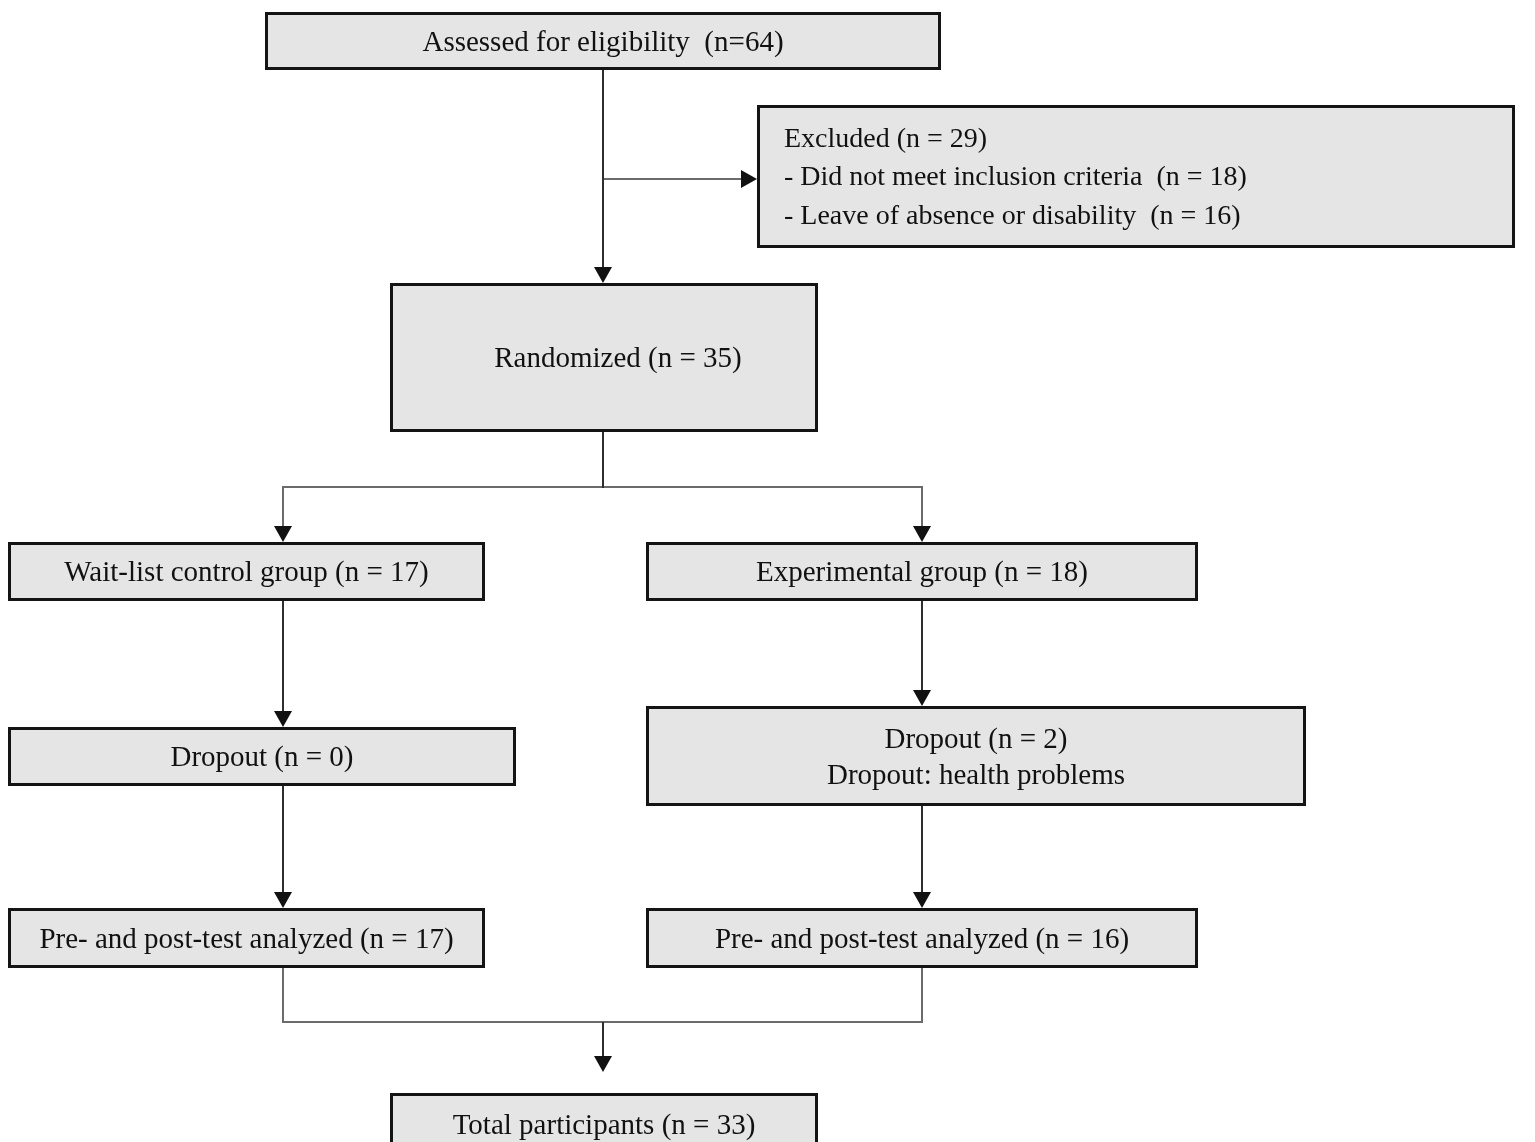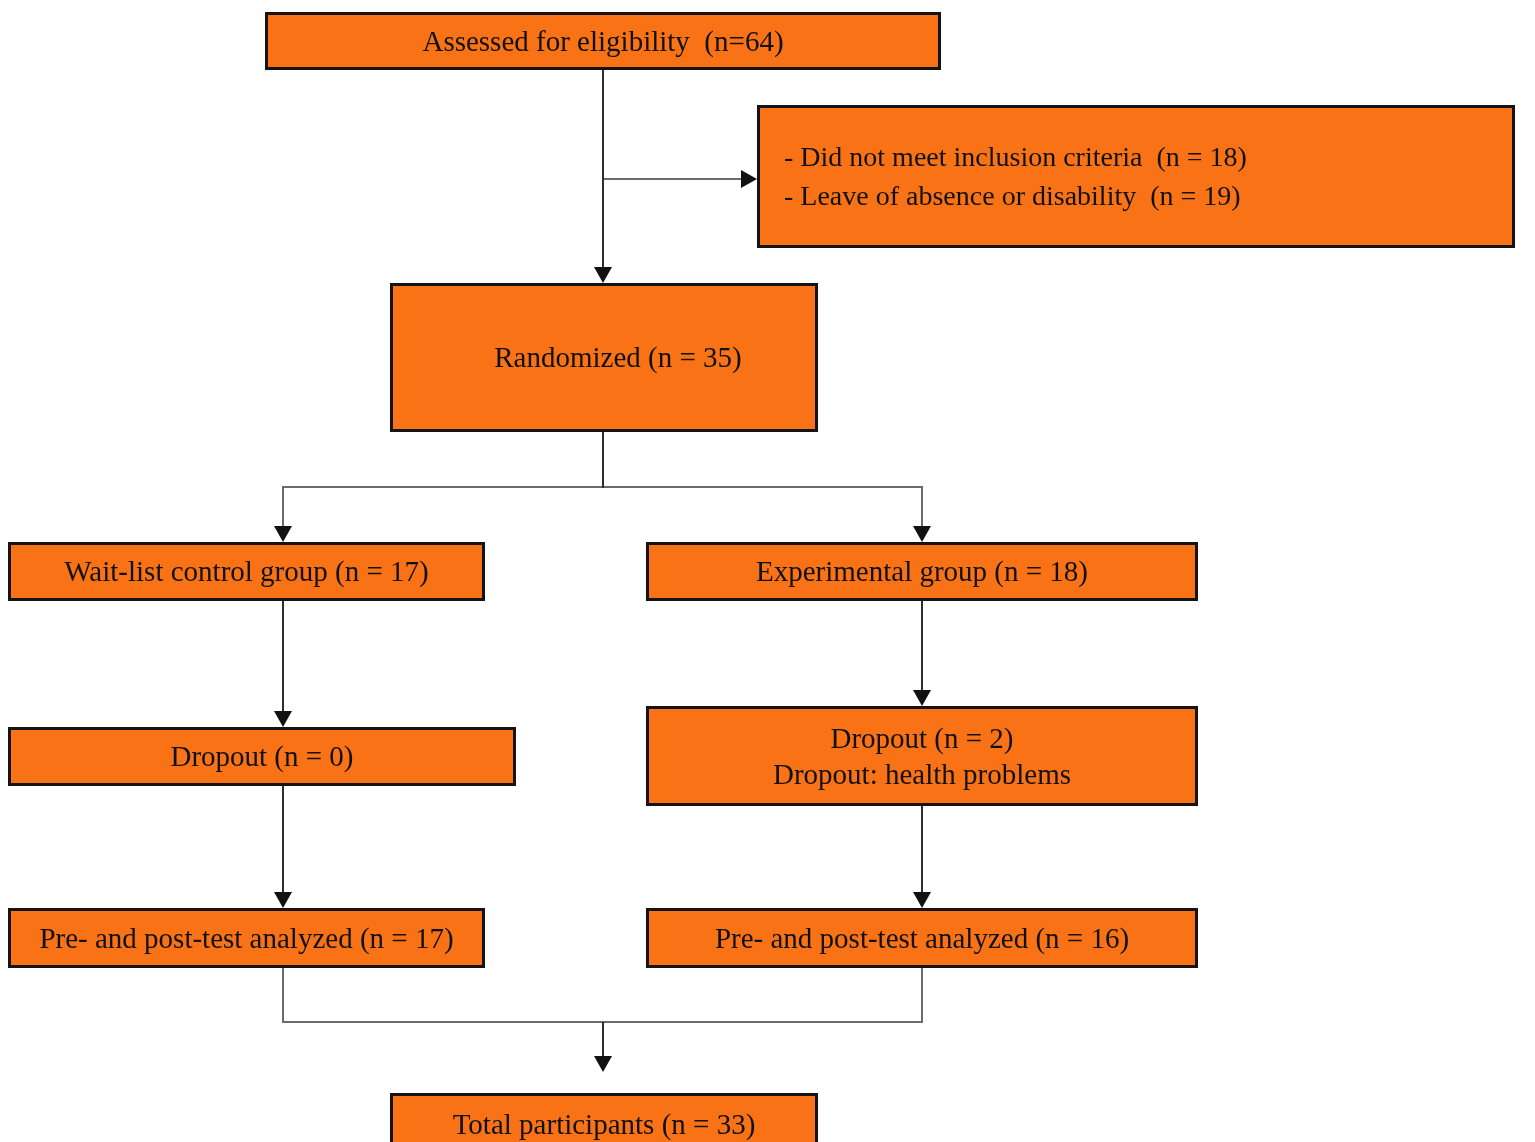--- a/index.html
+++ b/index.html
@@ -12,21 +12,21 @@
     color: #111111;
     overflow: hidden;
   }
   svg.connectors {
     position: absolute;
     left: 0; top: 0;
     width: 1535px; height: 1142px;
   }
   .node {
     position: absolute;
-    background: #f97316;
+    background: #e5e5e5;
     border: 3px solid #141414;
     box-sizing: border-box;
     display: flex;
     flex-direction: column;
     align-items: center;
     justify-content: center;
     text-align: center;
     font-size: 29px;
     line-height: 1.25;
     white-space: pre-wrap;
@@ -40,21 +40,21 @@
     font-size: 28px;
     line-height: 1.38;
   }
   
   #box-assessed      { left: 265px; top: 12px;   width: 676px; height: 58px;  }
   #box-excluded      { left: 757px; top: 105px;  width: 758px; height: 143px; }
   #box-randomized    { left: 390px; top: 283px;  width: 428px; height: 149px; padding-left: 28px; }
   #box-waitlist      { left: 8px;   top: 542px;  width: 477px; height: 59px; text-align: center;  }
   #box-experimental  { left: 646px; top: 542px;  width: 552px; height: 59px;  }
   #box-dropout-ctrl  { left: 8px;   top: 727px;  width: 508px; height: 59px;  }
-  #box-dropout-exp   { left: 646px; top: 706px;  width: 552px; height: 100px; }
+  #box-dropout-exp   { left: 646px; top: 706px;  width: 660px; height: 100px; }
   #box-analyzed-ctrl { left: 8px;   top: 908px;  width: 477px; height: 60px;  }
   #box-analyzed-exp  { left: 646px; top: 908px;  width: 552px; height: 60px;  }
   #box-total         { left: 390px; top: 1072px; width: 428px; height: 62px; margin-top: 21px;  }
 </style>
 </head>
 <body>
 
 <div class="canvas">
 
   <svg class="connectors" viewBox="0 0 1535 1142" xmlns="http://www.w3.org/2000/svg">
@@ -86,22 +86,23 @@
       <polygon points="913,892 931,892 922,908"></polygon>
       <polygon points="594,1056 612,1056 603,1072"></polygon>
     </g>
   </svg>
 
   <div class="node" id="box-assessed">
     <span>Assessed for eligibility  (n=64)</span>
   </div>
 
   <div class="node left-align" id="box-excluded">
+    <span>Excluded (n = 29)</span>
     <span>- Did not meet inclusion criteria  (n = 18)</span>
-    <span>- Leave of absence or disability  (n = 19)</span>
+    <span>- Leave of absence or disability  (n = 16)</span>
   </div>
 
   <div class="node" id="box-randomized">
     <span>Randomized (n = 35)</span>
   </div>
 
   <div class="node" id="box-waitlist">
     <span>Wait-list control group (n = 17)</span>
   </div>
 

